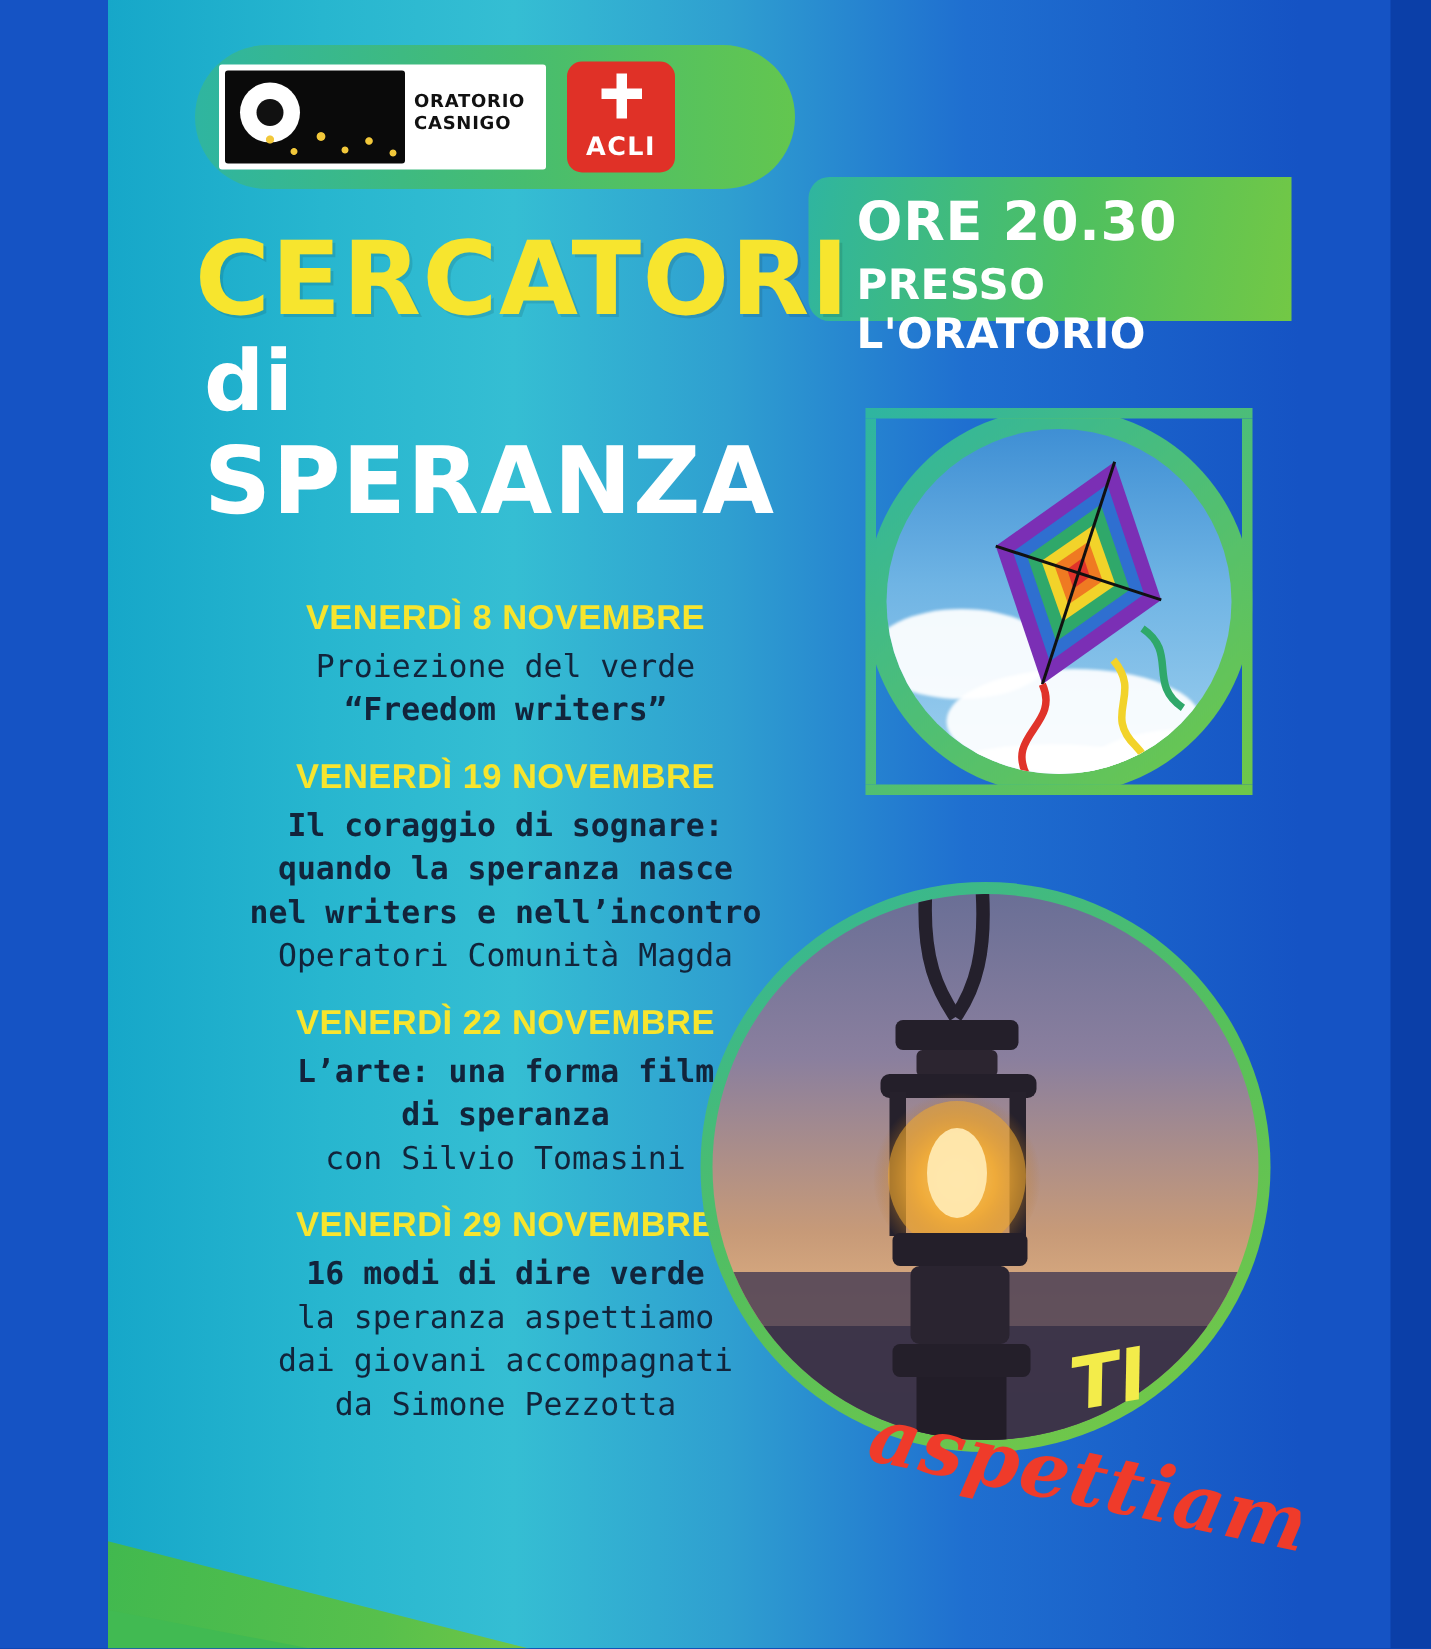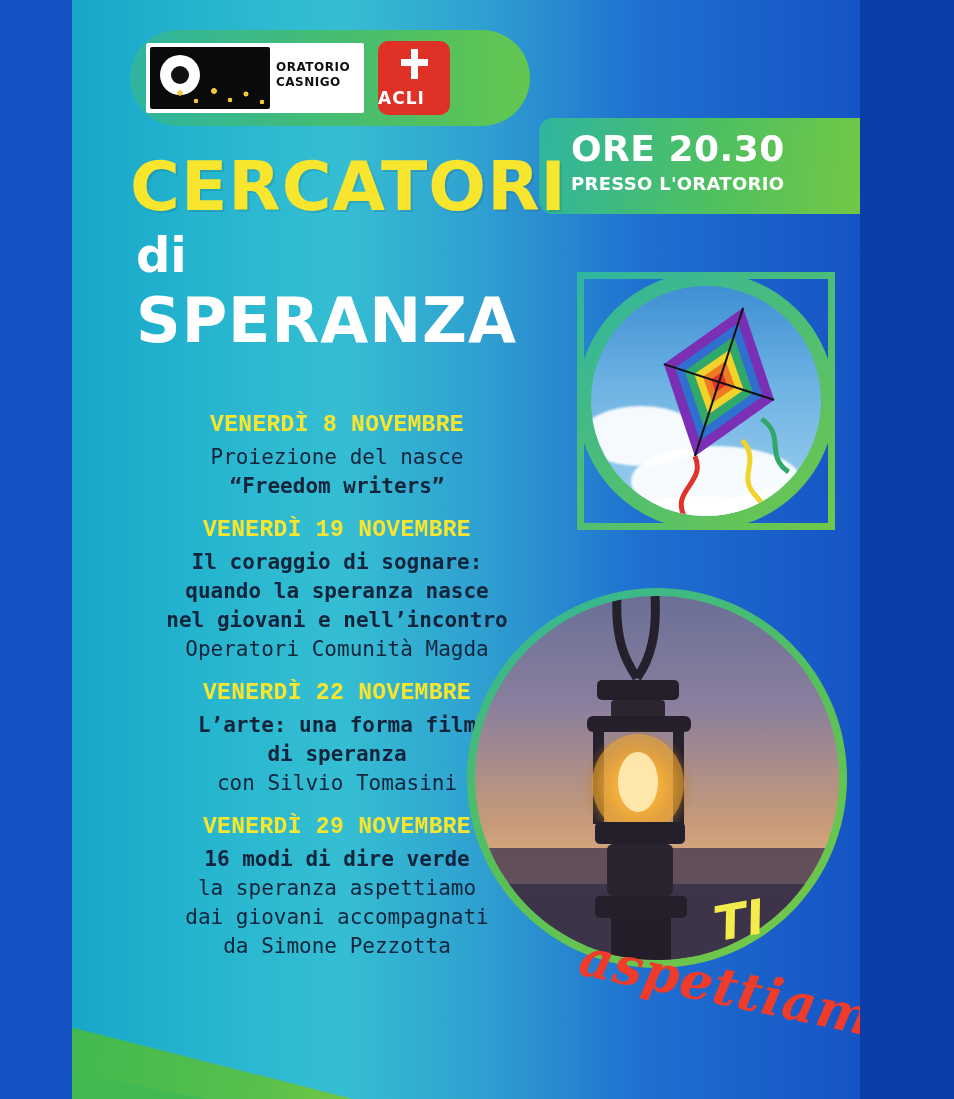--- a/index.html
+++ b/index.html
@@ -9,21 +9,21 @@
   }
   body {
     width: 954px;
     height: 1099px;
     overflow: hidden;
     font-family: "Liberation Sans", sans-serif;
   }
 
   .poster {
     position: relative;
-    width: 860px;
+    width: 927px;
     height: 1099px;
     background: #1553c4;
     overflow: hidden;
   }
 
   
   .panel {
     position: absolute;
     left: 72px;
     top: 0;
@@ -131,21 +131,21 @@
     font-family: "DejaVu Sans", sans-serif;
   }
   .logo-acli {
     width: 72px;
     height: 74px;
     background: #e03127;
     border-radius: 10px;
     position: relative;
     display: flex;
     align-items: flex-end;
-    justify-content: flex-start;
+    justify-content: center;
     padding-bottom: 7px;
     box-sizing: border-box;
   }
   .logo-acli .cross {
     position: absolute;
     left: 50%;
     top: 8px;
     transform: translateX(-50%);
     width: 30px; height: 30px;
   }
@@ -180,21 +180,21 @@
     margin-left: 12px;
   }
   .time-badge .t1 {
     font-size: 36px;
     font-weight: bold;
     letter-spacing: .5px;
     font-family: "DejaVu Sans", sans-serif;
   }
   .time-badge .t2 {
     margin-top: 4px;
-    font-size: 18px;
+    font-size: 28px;
     font-weight: bold;
     letter-spacing: .3px;
     font-family: "DejaVu Sans", sans-serif;
   }
 
   
   .title-block {
     position: absolute;
     left: 58px;
     top: 150px;
@@ -204,21 +204,21 @@
     color: #f7e52e;
     font-size: 68px;
     font-weight: bold;
     letter-spacing: 1px;
     line-height: 74px;
     font-family: "DejaVu Sans", sans-serif;
     text-shadow: 2px 2px 0 rgba(0,0,0,.10);
   }
   .title-2 {
     color: #ffffff;
-    font-size: 48px;
+    font-size: 56px;
     font-weight: bold;
     line-height: 62px;
     padding-left: 6px;
     font-family: "DejaVu Sans", sans-serif;
   }
   .title-3 {
     color: #ffffff;
     font-size: 62px;
     font-weight: bold;
     line-height: 70px;
@@ -235,22 +235,21 @@
     width: 470px;
     text-align: center;
   }
   .event { margin-bottom: 16px; }
   .ev-date {
     color: #f7e52e;
     font-size: 23px;
     font-weight: bold;
     letter-spacing: .3px;
     margin-bottom: 5px;
-    font-family: Liberation Mono, monospace;
-    margin-top: 14px;
+    font-family: Liberation Sans, sans-serif;
   }
   .ev-line {
     color: #12243b;
     font-size: 21px;
     line-height: 29px;
     font-family: "DejaVu Sans Mono", monospace;
   }
   .ev-line.bold { font-weight: bold; }
   .ev-line.italic { }
 
@@ -362,29 +361,29 @@
     <div class="title-block">
       <div class="title-1">CERCATORI</div>
       <div class="title-2">di</div>
       <div class="title-3">SPERANZA</div>
     </div>
 
     <div class="program">
 
       <div class="event">
         <div class="ev-date">VENERDÌ 8 NOVEMBRE</div>
-        <div class="ev-line">Proiezione del nasce</div>
+        <div class="ev-line">Proiezione del verde</div>
         <div class="ev-line bold">“Freedom writers”</div>
       </div>
 
       <div class="event">
         <div class="ev-date">VENERDÌ 19 NOVEMBRE</div>
         <div class="ev-line bold">Il coraggio di sognare:</div>
         <div class="ev-line bold">quando la speranza nasce</div>
-        <div class="ev-line bold">nel giovani e nell’incontro</div>
+        <div class="ev-line bold">nel writers e nell’incontro</div>
         <div class="ev-line italic">Operatori Comunità Magda</div>
       </div>
 
       <div class="event">
         <div class="ev-date">VENERDÌ 22 NOVEMBRE</div>
         <div class="ev-line bold">L’arte: una forma film</div>
         <div class="ev-line bold">di speranza</div>
         <div class="ev-line italic">con Silvio Tomasini</div>
       </div>
 

